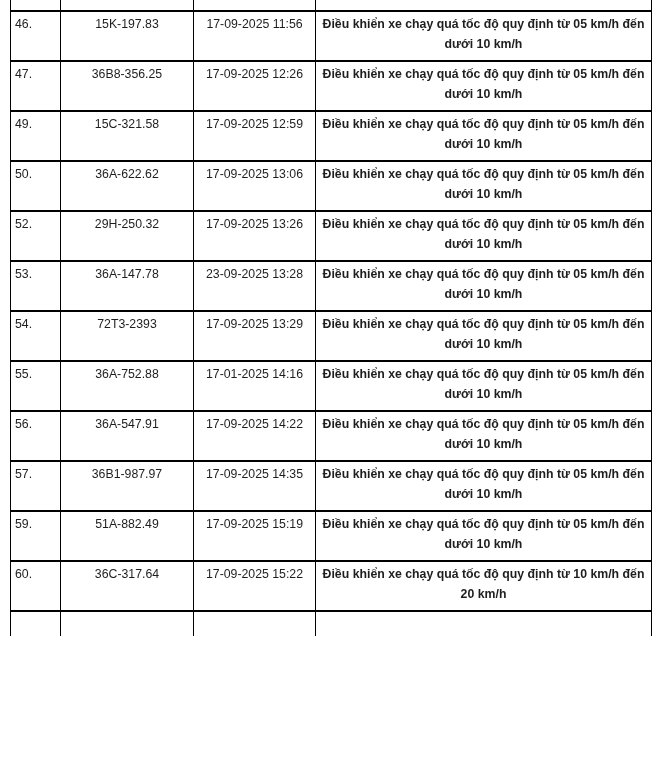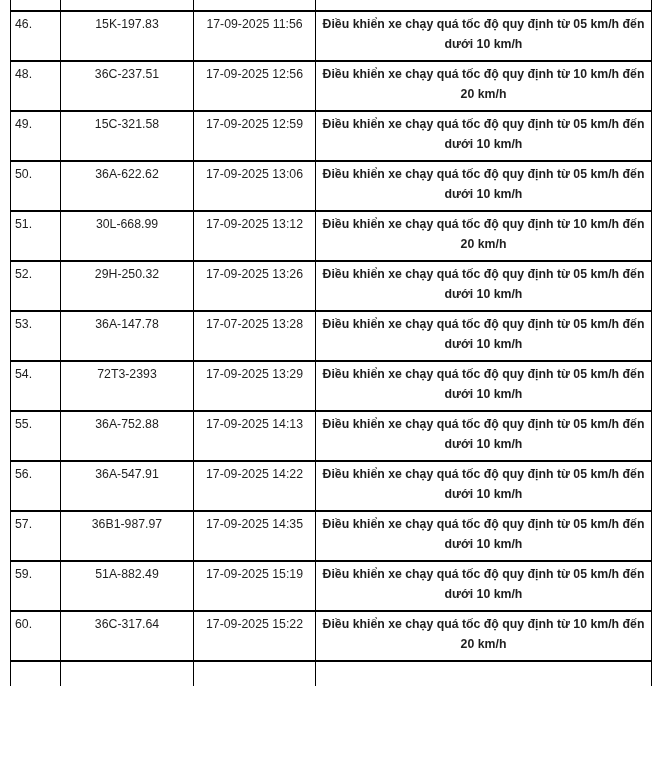--- a/index.html
+++ b/index.html
@@ -80,65 +80,59 @@
           <td class="col-time"></td>
           <td class="col-violation"></td>
         </tr>
         <tr class="data-row">
           <td class="col-no">46.</td>
           <td class="col-plate">15K-197.83</td>
           <td class="col-time">17-09-2025 11:56</td>
           <td class="col-violation">Điều khiển xe chạy quá tốc độ quy định từ 05 km/h đến dưới 10 km/h</td>
         </tr>
         <tr class="data-row">
-          <td class="col-no">48.</td>
-          <td class="col-plate">36C-237.51</td>
-          <td class="col-time">17-09-2025 12:56</td>
-          <td class="col-violation">Điều khiển xe chạy quá tốc độ quy định từ 10 km/h đến 20 km/h</td>
+          <td class="col-no">47.</td>
+          <td class="col-plate">36B8-356.25</td>
+          <td class="col-time">17-09-2025 12:26</td>
+          <td class="col-violation">Điều khiển xe chạy quá tốc độ quy định từ 05 km/h đến dưới 10 km/h</td>
         </tr>
         <tr class="data-row">
           <td class="col-no">49.</td>
           <td class="col-plate">15C-321.58</td>
           <td class="col-time">17-09-2025 12:59</td>
           <td class="col-violation">Điều khiển xe chạy quá tốc độ quy định từ 05 km/h đến dưới 10 km/h</td>
         </tr>
         <tr class="data-row">
           <td class="col-no">50.</td>
           <td class="col-plate">36A-622.62</td>
           <td class="col-time">17-09-2025 13:06</td>
           <td class="col-violation">Điều khiển xe chạy quá tốc độ quy định từ 05 km/h đến dưới 10 km/h</td>
         </tr>
         <tr class="data-row">
-          <td class="col-no">51.</td>
-          <td class="col-plate">30L-668.99</td>
-          <td class="col-time">17-09-2025 13:12</td>
-          <td class="col-violation">Điều khiển xe chạy quá tốc độ quy định từ 10 km/h đến 20 km/h</td>
-        </tr>
-        <tr class="data-row">
           <td class="col-no">52.</td>
           <td class="col-plate">29H-250.32</td>
           <td class="col-time">17-09-2025 13:26</td>
           <td class="col-violation">Điều khiển xe chạy quá tốc độ quy định từ 05 km/h đến dưới 10 km/h</td>
         </tr>
         <tr class="data-row">
           <td class="col-no">53.</td>
           <td class="col-plate">36A-147.78</td>
-          <td class="col-time">17-07-2025 13:28</td>
+          <td class="col-time">23-09-2025 13:28</td>
           <td class="col-violation">Điều khiển xe chạy quá tốc độ quy định từ 05 km/h đến dưới 10 km/h</td>
         </tr>
         <tr class="data-row">
           <td class="col-no">54.</td>
           <td class="col-plate">72T3-2393</td>
           <td class="col-time">17-09-2025 13:29</td>
           <td class="col-violation">Điều khiển xe chạy quá tốc độ quy định từ 05 km/h đến dưới 10 km/h</td>
         </tr>
         <tr class="data-row">
           <td class="col-no">55.</td>
           <td class="col-plate">36A-752.88</td>
-          <td class="col-time">17-09-2025 14:13</td>
+          <td class="col-time">17-01-2025 14:16</td>
           <td class="col-violation">Điều khiển xe chạy quá tốc độ quy định từ 05 km/h đến dưới 10 km/h</td>
         </tr>
         <tr class="data-row">
           <td class="col-no">56.</td>
           <td class="col-plate">36A-547.91</td>
           <td class="col-time">17-09-2025 14:22</td>
           <td class="col-violation">Điều khiển xe chạy quá tốc độ quy định từ 05 km/h đến dưới 10 km/h</td>
         </tr>
         <tr class="data-row">
           <td class="col-no">57.</td>

